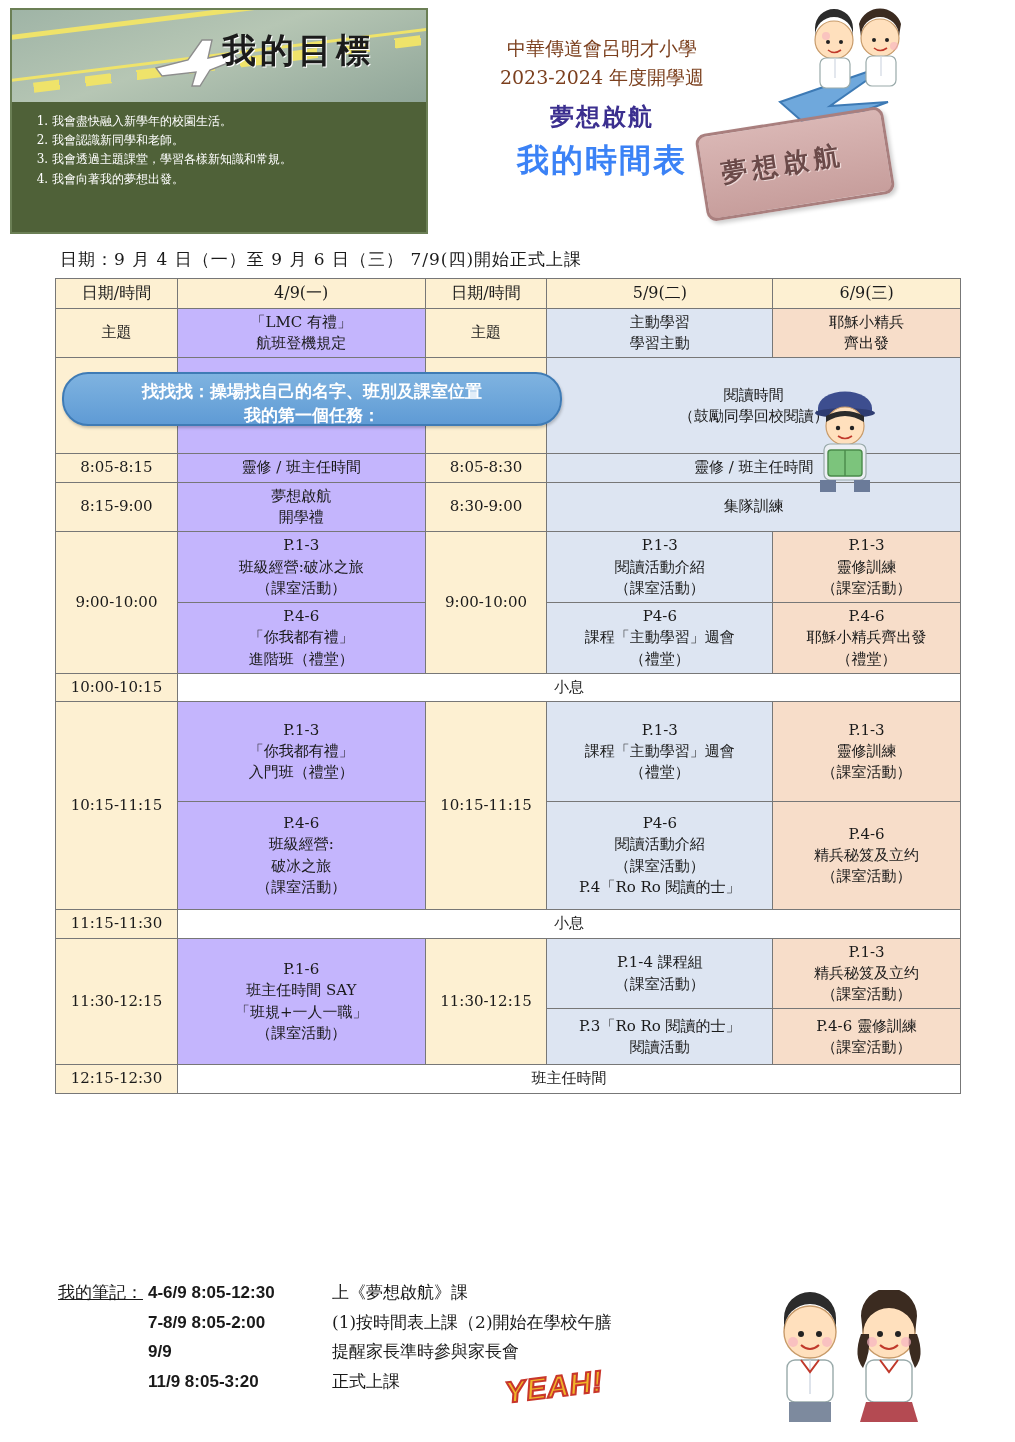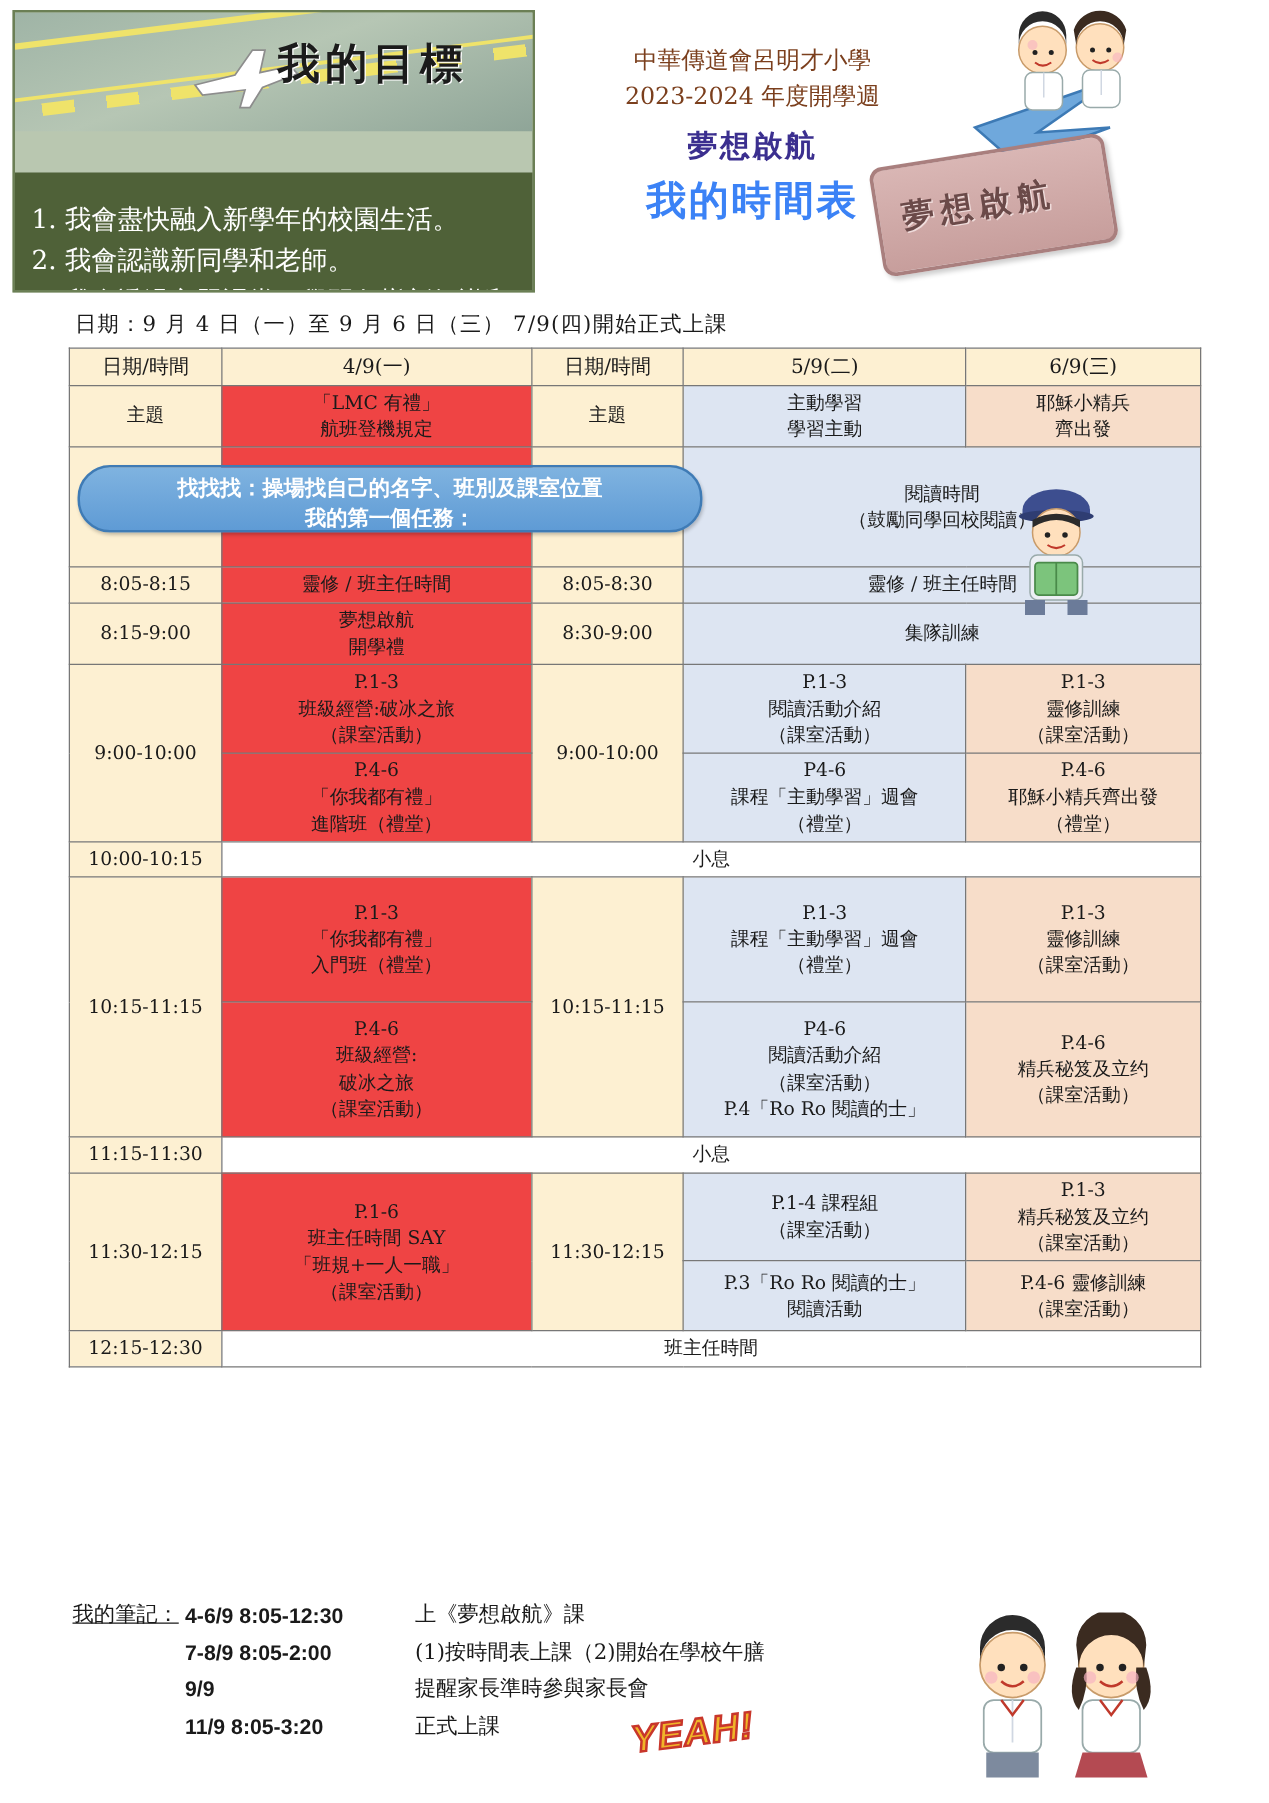--- a/index.html
+++ b/index.html
@@ -37,22 +37,22 @@
     background:repeating-linear-gradient(90deg,#efe36a 0 26px, transparent 26px 52px); }
   .goal-title {
     position:absolute; left:210px; top:18px; width:200px;
     font-size:34px; font-weight:bold; letter-spacing:4px; color:#1b1b1b;
     font-family:"DejaVu Serif","Liberation Serif",serif;
     text-shadow:1px 1px 0 #ffffff;
   }
   .plane-icon { position:absolute; left:140px; top:24px; }
   .goal-list {
     position:absolute; left:0; top:92px; width:418px; height:142px;
-    background:#4f6138; color:#ffffff; padding:22px 14px 8px 14px;
-    font-size:21px; line-height:1.52;margin-top:36px;
+    background:#4f6138; color:#ffffff; padding:10px 14px 8px 14px;
+    font-size:12px; line-height:1.52;
   }
   .goal-list ol { margin:0; padding-left:26px; }
   .goal-list li { margin:0 0 1px 0; }
 
   .school-info {
     position:absolute; left:452px; top:34px; width:300px; text-align:center;
   }
   .school-info .ln { font-size:19px; color:#7b3f1d; line-height:1.55; }
   .school-info .dream { font-size:24px; color:#3b2f8f; font-weight:bold; margin-top:8px; letter-spacing:2px;}
   .school-info .tt { font-size:32px; color:#3b82f6; font-weight:bold; margin-top:6px; letter-spacing:2px;}
@@ -79,21 +79,21 @@
   table.sched {
     position:absolute; left:55px; top:278px;
     width:906px; border-collapse:collapse;
     font-size:15px;
   }
   table.sched td {
     border:1px solid #777; text-align:center; vertical-align:middle;
     padding:3px 4px; line-height:1.42;margin-left:24px;
   }
   .c-time   { background:#fdf0d2; width:122px; }
-  .c-green  { background:#ef4444; }
+  .c-green  { background:#c4b5fd; }
   .c-blue   { background:#dde5f2; }
   .c-orange { background:#f7ddc9; }
   .c-plain  { background:#ffffff; }
   .hdr { background:#fdf0d2; font-size:16px; }
 
   .mission {
     position:absolute; left:62px; top:372px; width:500px; height:54px;
     background:linear-gradient(#7fb3e0,#5f9bd5);
     border:2px solid #3f7bb5; border-radius:26px;
     color:#ffffff; font-size:17px; font-weight:bold; line-height:1.4;

